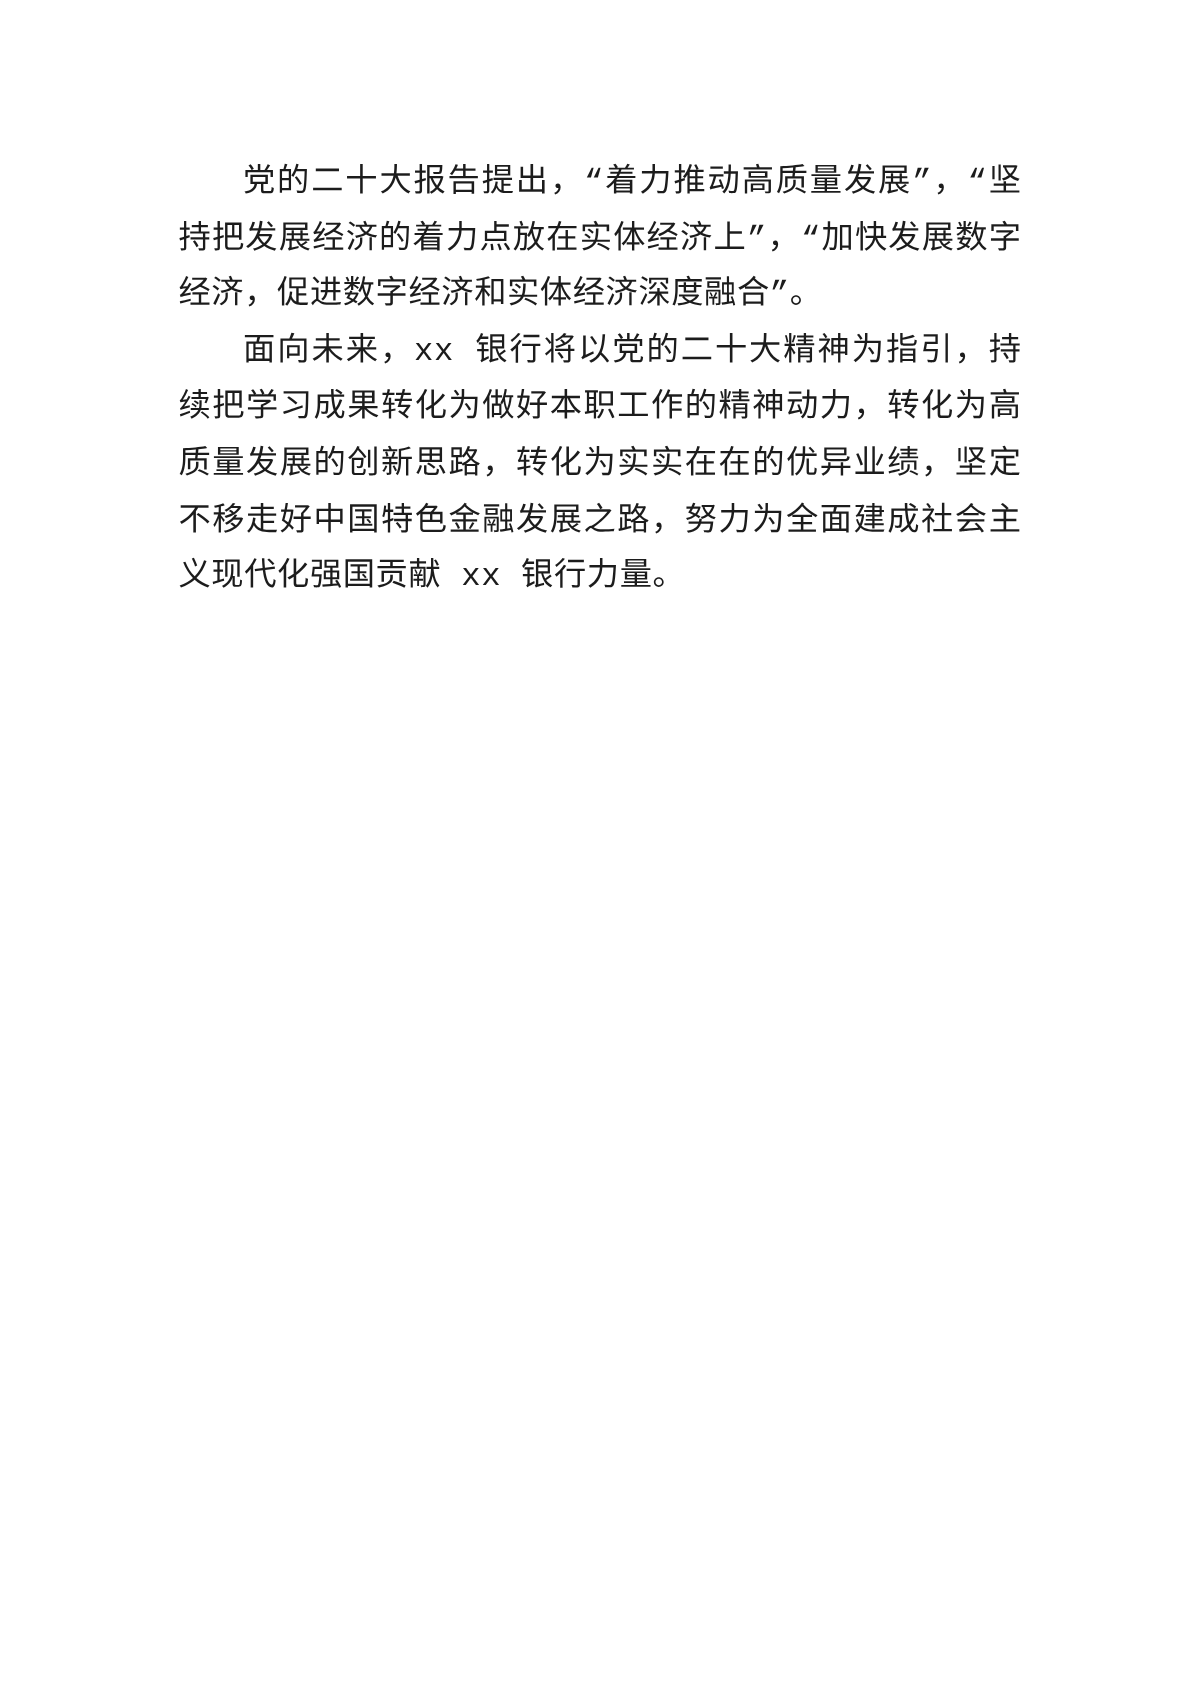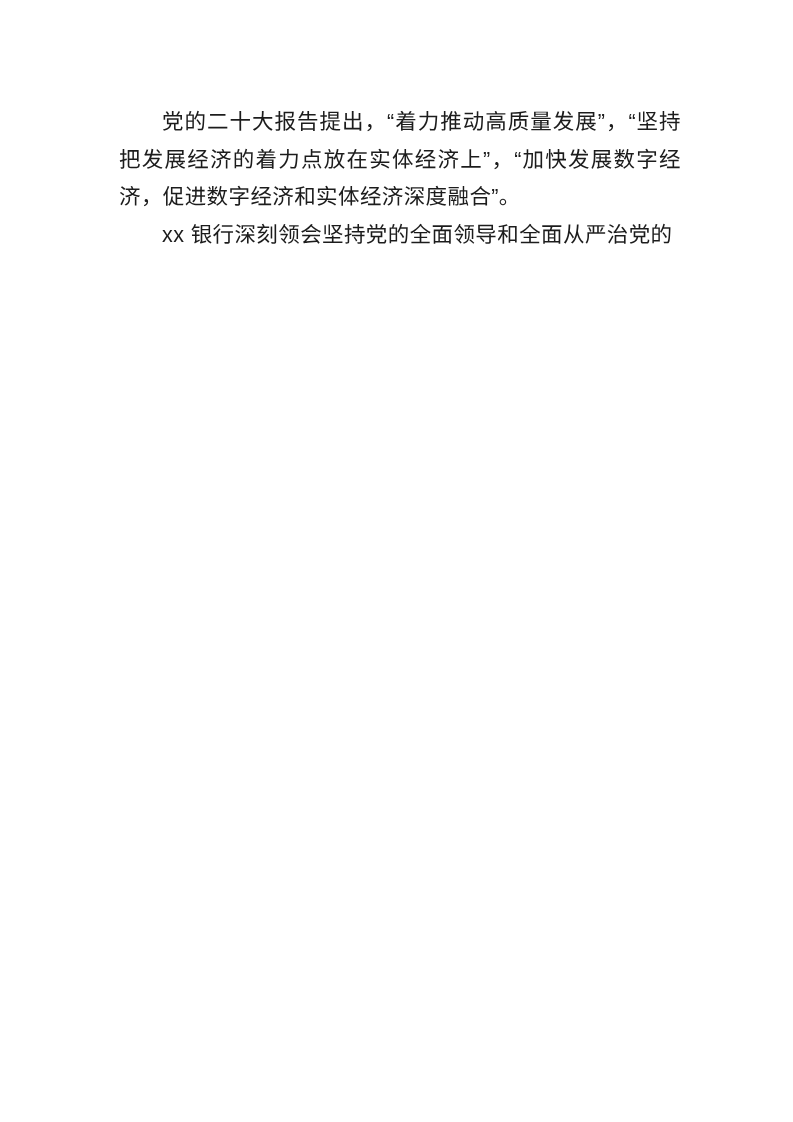--- a/index.html
+++ b/index.html
@@ -11,35 +11,35 @@
     position: relative;
     width: 793px;
     height: 1122px;
     margin: 0 auto;
     background: #ffffff;
     box-sizing: border-box;
     padding: 104px 112px 40px 119px;
     overflow: hidden;
   }
   .doc-body {
-    font-family: Liberation Sans, sans-serif;
+    font-family: Liberation Mono, monospace;
     font-size: 21.5px;
     line-height: 37.6px;
     color: #1c1c1c;
     letter-spacing: 0.4px;
   }
   .doc-body p {
     margin: 0;
     padding: 0;
     text-indent: 2em;
     text-align: justify;
     text-justify: inter-ideograph;
   }
 </style>
 </head>
 <body>
 
 <div class="page">
   <div class="doc-body">
     <p>党的二十大报告提出，“着力推动高质量发展”，“坚持把发展经济的着力点放在实体经济上”，“加快发展数字经济，促进数字经济和实体经济深度融合”。</p>
-    <p>xx 银行深刻领会坚持党的全面领导和全面从严治党的</p>
+    <p>面向未来，xx 银行将以党的二十大精神为指引，持续把学习成果转化为做好本职工作的精神动力，转化为高质量发展的创新思路，转化为实实在在的优异业绩，坚定不移走好中国特色金融发展之路，努力为全面建成社会主义现代化强国贡献 xx 银行力量。</p>
   </div>
 </div>
 
 </body></html>

